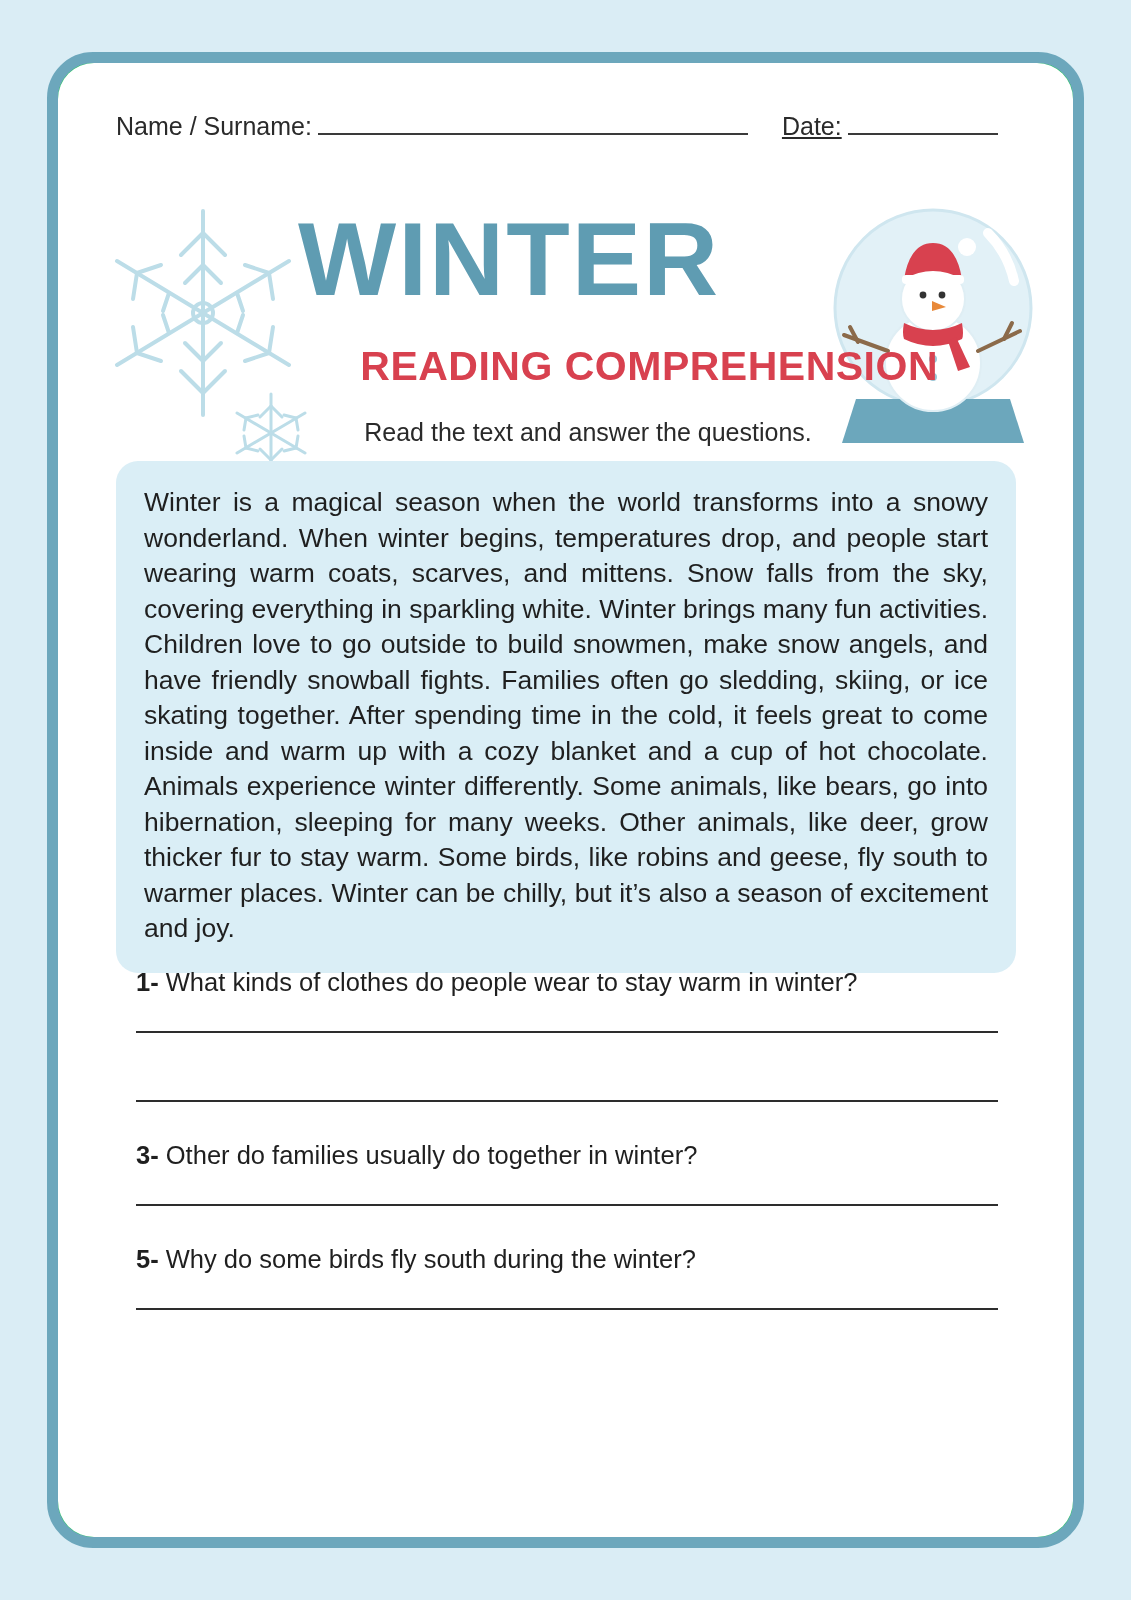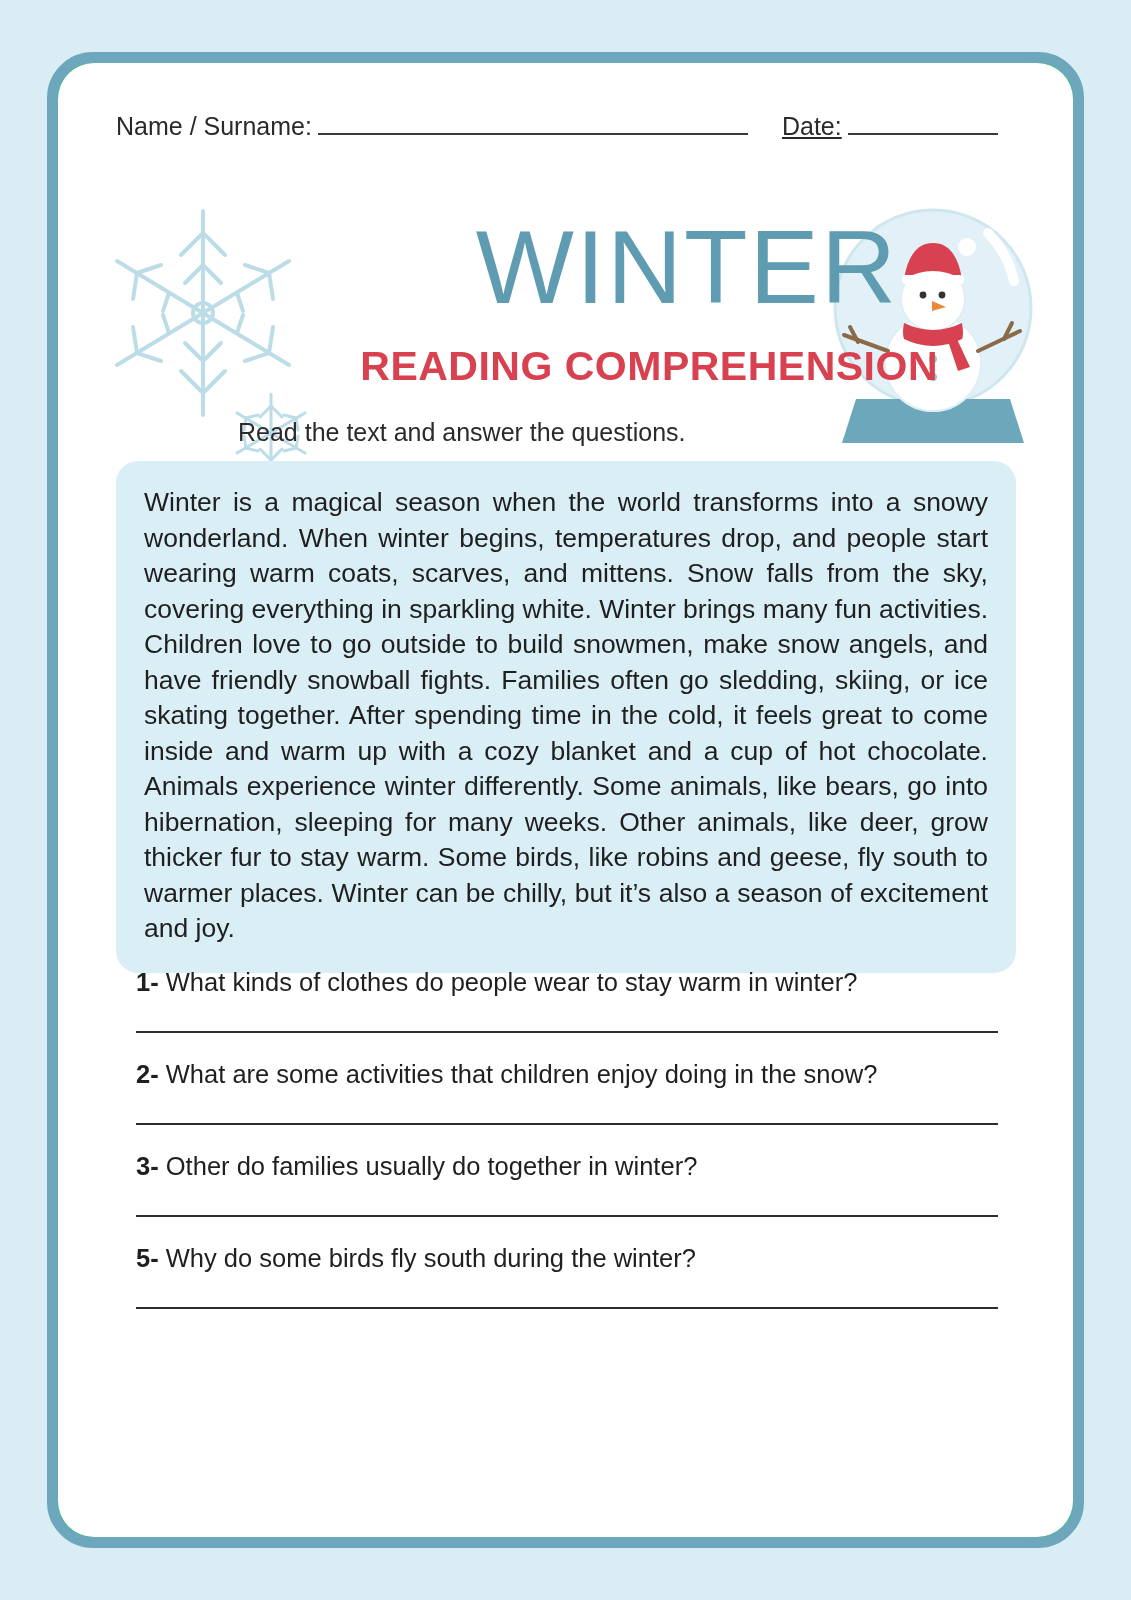--- a/index.html
+++ b/index.html
@@ -66,46 +66,46 @@
   .titleblock {
     position: absolute;
     left: 0;
     top: 120px;
     width: 100%;
     height: 310px;
   }
   .main-title {
     position: absolute;
     left: 240px;
-    top: 32px;
+    top: 24px;
     width: 600px;
-    text-align: right;
+    text-align: left;
     font-size: 104px;
     line-height: 1;
-    font-weight: normal;
+    font-weight: bold;
     color: #5f9cb2;
     letter-spacing: 2px;
   }
   .sub-title {
     position: absolute;
     left: 200px;
     top: 160px;
     width: 680px;
     text-align: right;
     font-size: 41px;
     font-weight: bold;
     color: #d8414f;
     letter-spacing: 0.5px;
   }
   .instruction {
     position: absolute;
     left: 180px;
     top: 235px;
     width: 700px;
-    text-align: left;
+    text-align: center;
     font-size: 25px;
     color: #2a2a2a;
   }
 
   .snowflake-big {
     position: absolute;
     left: 45px;
     top: 20px;
     width: 200px;
     height: 220px;
@@ -143,21 +143,21 @@
   }
 
   
   .questions {
     position: absolute;
     left: 58px;
     top: 905px;
     width: 900px;
   }
   .qblock {
-    margin-bottom: 27px;
+    margin-bottom: 39px;
   }
   .qtext {
     font-size: 25.5px;
     color: #1f1f1f;
     margin: 0 0 6px 20px;
   }
   .qtext .num {
     font-weight: bold;
   }
   .answer-line {
@@ -274,24 +274,20 @@
 
     <div class="questions">
       <div class="qblock">
         <p class="qtext">
           <span class="num">1-</span>
           <span>What kinds of clothes do people wear to stay warm in winter?</span>
         </p>
         <div class="answer-line"></div>
       </div>
       <div class="qblock">
-        <p class="qtext">
-          <span class="num">2-</span>
-          <span>What are some activities that children enjoy doing in the snow?</span>
-        </p>
         <div class="answer-line"></div>
       </div>
       <div class="qblock">
         <p class="qtext">
           <span class="num">3-</span>
           <span>Other do families usually do together in winter?</span>
         </p>
         <div class="answer-line"></div>
       </div>
       <div class="qblock">

